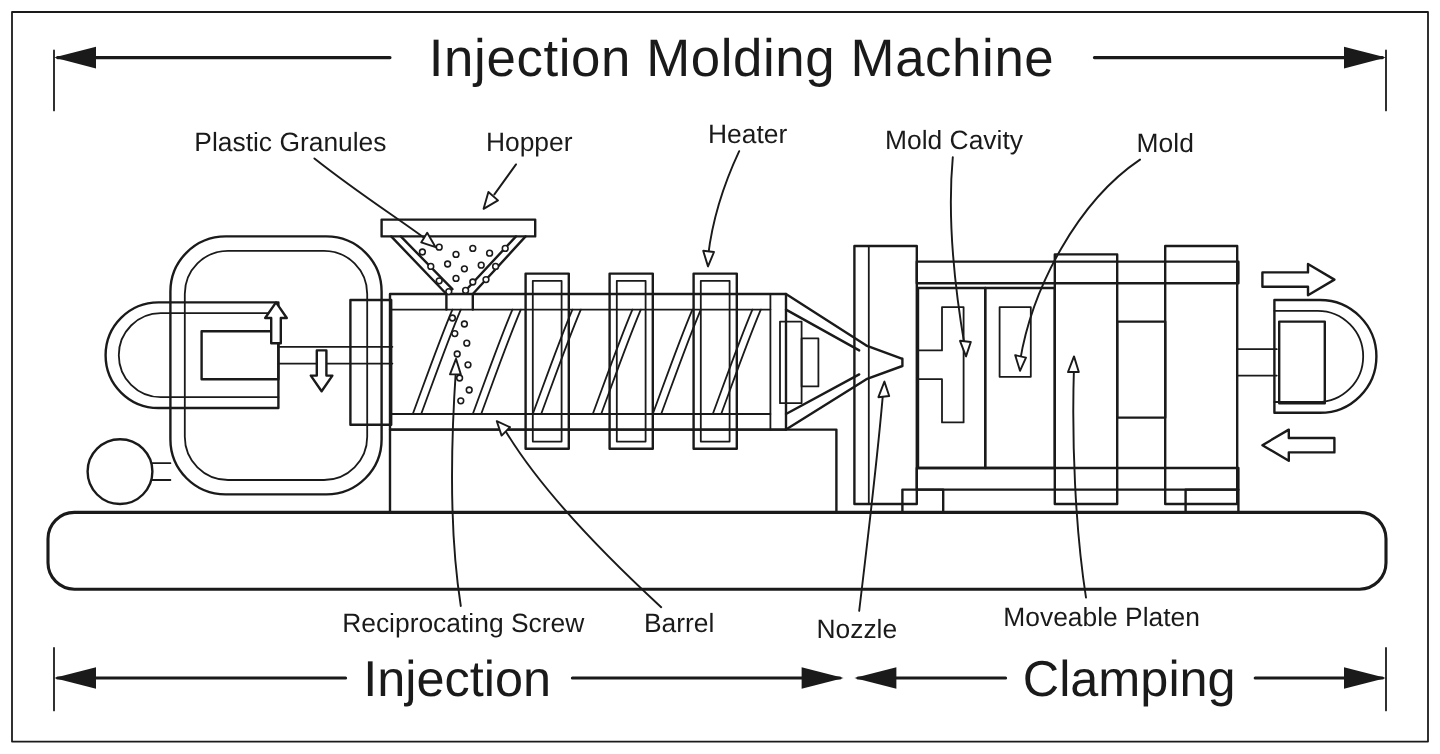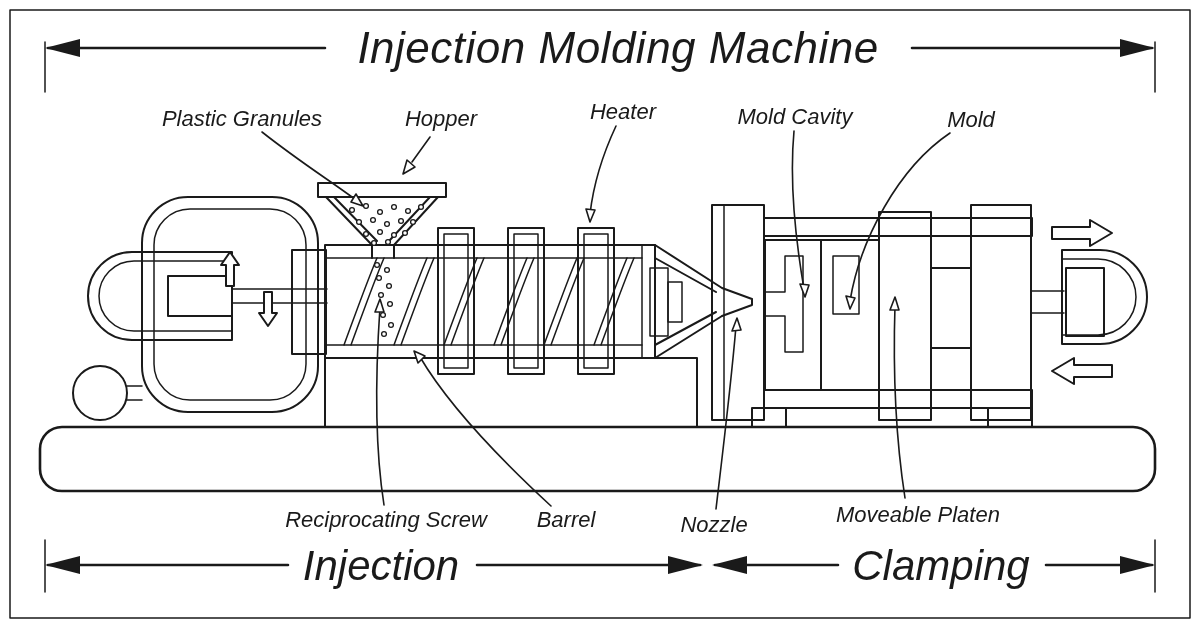--- a/index.html
+++ b/index.html
@@ -1,17 +1,17 @@
 <!DOCTYPE html>
 <html style="--ink: #1a1a1a; --bg: #ffffff;"><head>
 <meta charset="utf-8">
 <style>
   html,body{margin:0;padding:0;background:#ffffff;}
   .stage{position:relative;width:1200px;height:628px;background:var(--bg,#fff);overflow:hidden;
-         font-family:"Liberation Sans",sans-serif;font-style:italic;}
+         font-family:"Liberation Sans",sans-serif;}
   svg{position:absolute;inset:0;display:block;}
   .ln{stroke:var(--ink,#1a1a1a);fill:none;stroke-width:2;stroke-linecap:round;stroke-linejoin:round;}
   .thin{stroke:var(--ink,#1a1a1a);fill:none;stroke-width:1.5;stroke-linecap:round;stroke-linejoin:round;}
   .lead{stroke:var(--ink,#1a1a1a);fill:none;stroke-width:1.6;stroke-linecap:round;}
   .thick{stroke:var(--ink,#1a1a1a);fill:none;stroke-width:2.6;stroke-linecap:round;stroke-linejoin:round;}
   .solid{fill:var(--ink,#1a1a1a);stroke:none;}
   .open{fill:#ffffff;stroke:var(--ink,#1a1a1a);stroke-width:1.6;stroke-linejoin:round;}
   .openbig{fill:#ffffff;stroke:var(--ink,#1a1a1a);stroke-width:2;stroke-linejoin:round;}
   .dot{fill:#ffffff;stroke:var(--ink,#1a1a1a);stroke-width:1.3;}
   text{fill:var(--ink,#1a1a1a);}

